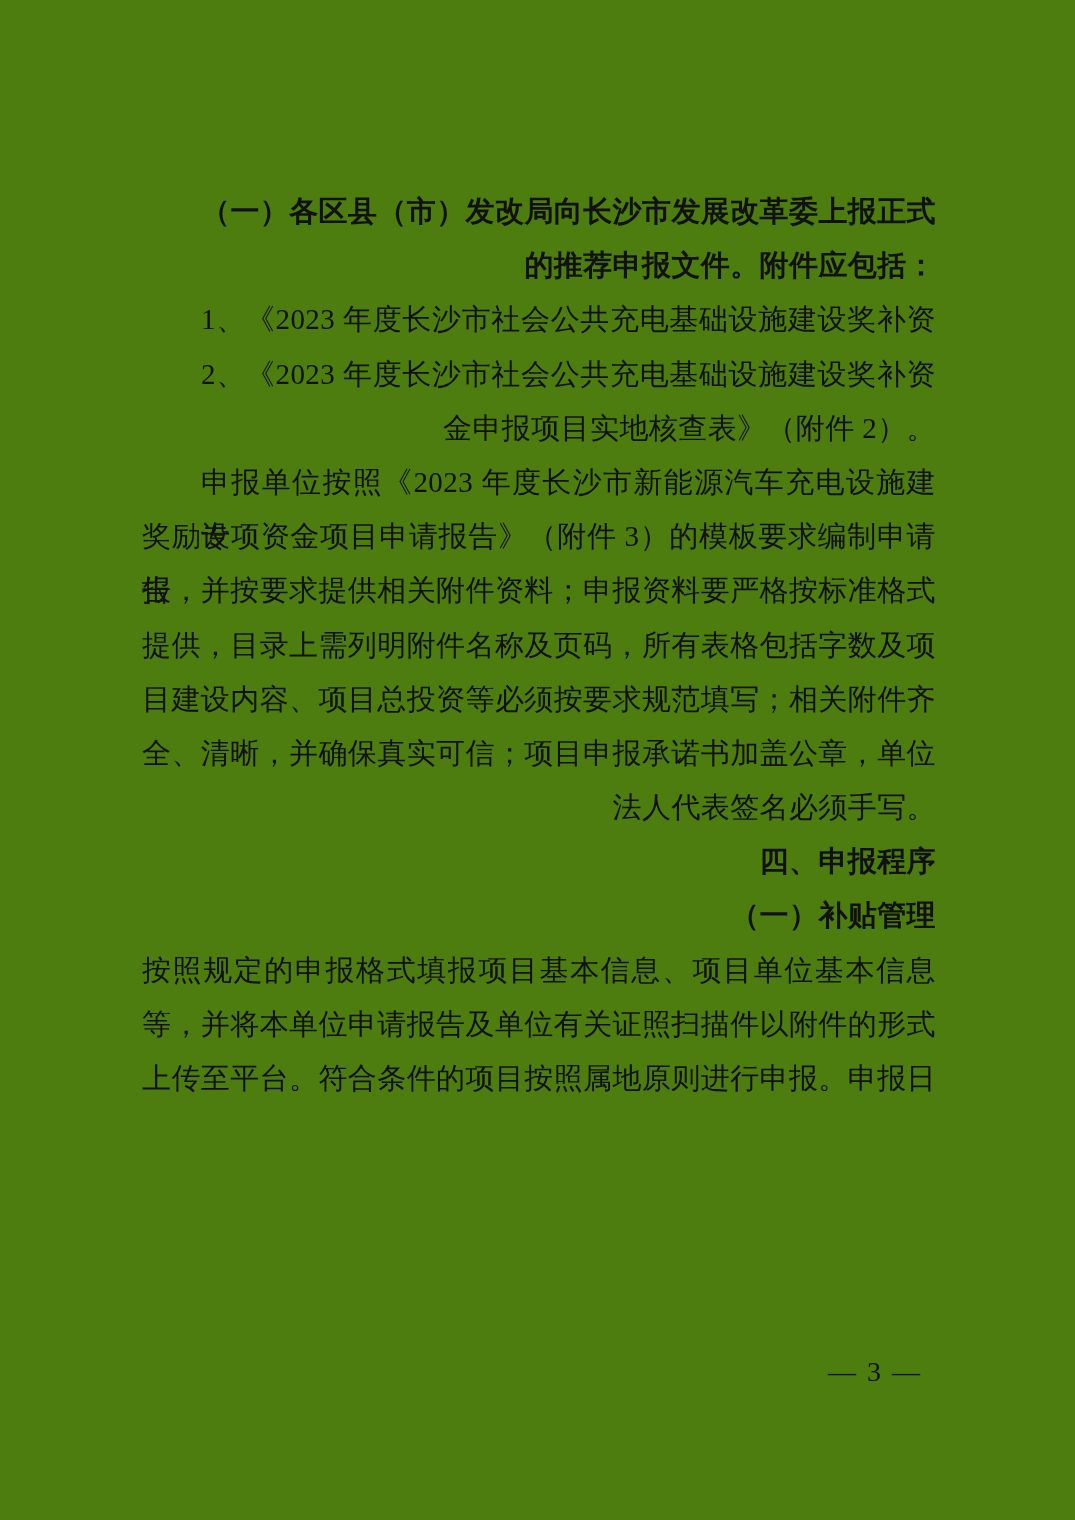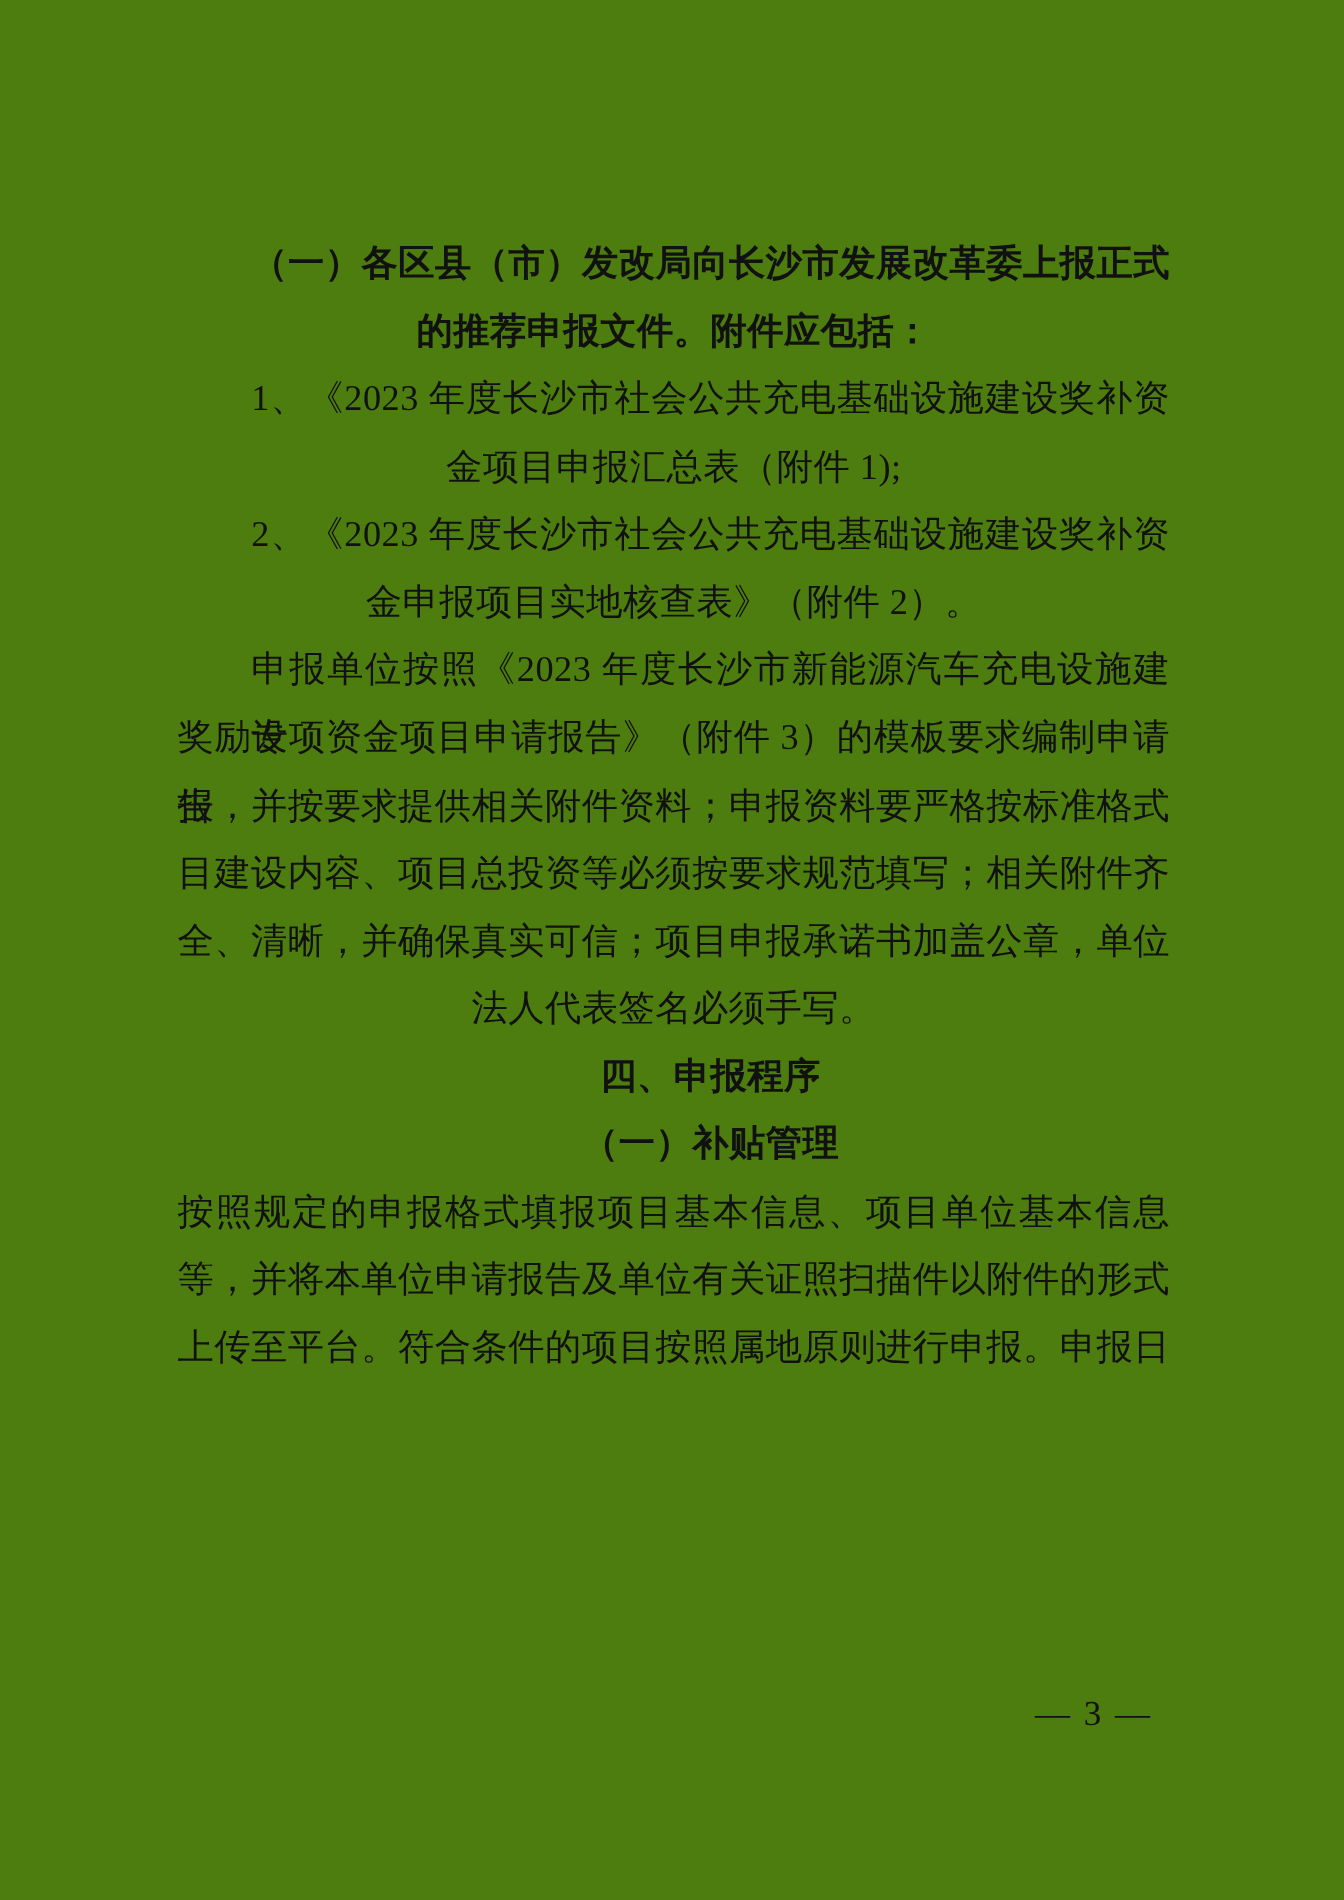--- a/index.html
+++ b/index.html
@@ -22,21 +22,21 @@
     left: 142px;
     top: 184px;
     width: 794px;
   }
   .line {
     height: 54.2px;
     line-height: 54.2px;
     font-size: 29px;
     letter-spacing: 0.4px;
     white-space: nowrap;
-    text-align: center;
+    text-align: right;
   }
   .line.full {
     white-space: normal;
     text-align: justify;
     text-align-last: justify;
   }
   .line.bold {
     font-weight: 700;
   }
   .line.indent {
@@ -56,26 +56,26 @@
   }
 </style>
 </head>
 <body>
 
 <div id="page">
   <div id="doc-body">
       <div class="line bold indent full">（一）各区县（市）发改局向长沙市发展改革委上报正式</div>
       <div class="line bold">的推荐申报文件。附件应包括：</div>
       <div class="line indent full">1、《2023 年度长沙市社会公共充电基础设施建设奖补资</div>
-      <div class="line">金项目申报汇总表（附件 1);</div>
       <div class="line indent full">2、《2023 年度长沙市社会公共充电基础设施建设奖补资</div>
       <div class="line">金申报项目实地核查表》（附件 2）。</div>
       <div class="line indent full">申报单位按照《2023 年度长沙市新能源汽车充电设施建设</div>
       <div class="line full">奖励专项资金项目申请报告》（附件 3）的模板要求编制申请报</div>
       <div class="line full">告，并按要求提供相关附件资料；申报资料要严格按标准格式</div>
+      <div class="line full">提供，目录上需列明附件名称及页码，所有表格包括字数及项</div>
       <div class="line full">目建设内容、项目总投资等必须按要求规范填写；相关附件齐</div>
       <div class="line full">全、清晰，并确保真实可信；项目申报承诺书加盖公章，单位</div>
       <div class="line">法人代表签名必须手写。</div>
       <div class="line bold indent">四、申报程序</div>
       <div class="line bold indent">（一）补贴管理</div>
       <div class="line full">按照规定的申报格式填报项目基本信息、项目单位基本信息</div>
       <div class="line full">等，并将本单位申请报告及单位有关证照扫描件以附件的形式</div>
       <div class="line full">上传至平台。符合条件的项目按照属地原则进行申报。申报日</div>
     </div>
   <div id="page-number">— 3 —</div>

